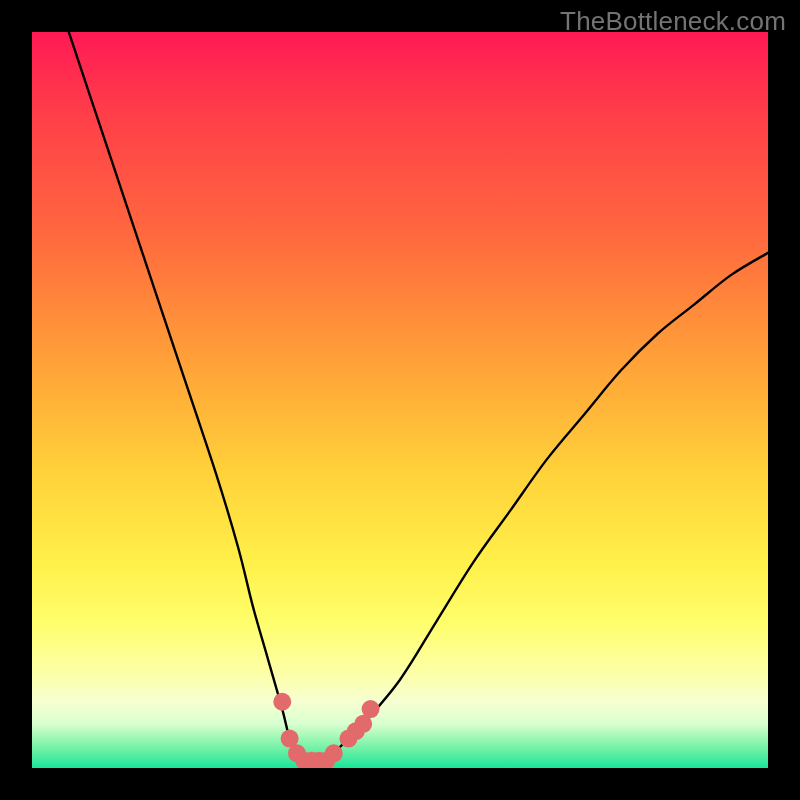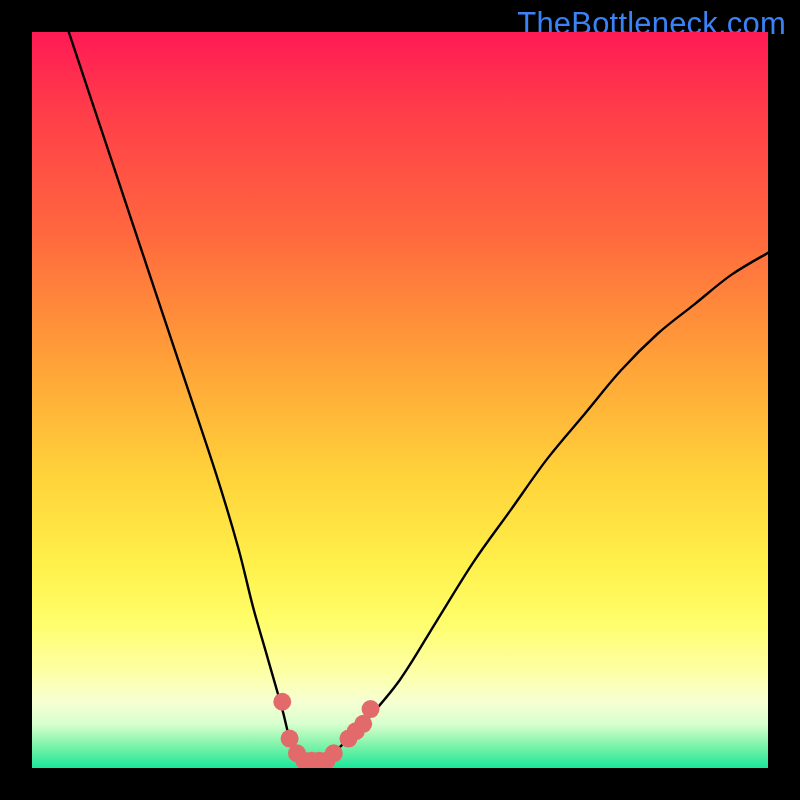--- a/index.html
+++ b/index.html
@@ -41,22 +41,22 @@
       #f6ffd2 91%,
       #d9ffcf 94%,
       #7cf3a8 97%,
       #1ae69a 100%
     );
   }
   .watermark {
     position: absolute;
     top: 6px;
     right: 14px;
-    color: #3b82f6;
-    font-size: 31px;
+    color: #737373;
+    font-size: 26px;
     font-weight: 500;
     letter-spacing: 0.2px;
     user-select: none;
   }
   svg.curve {
     position: absolute;
     inset: 0;
     width: 100%;
     height: 100%;
   }

